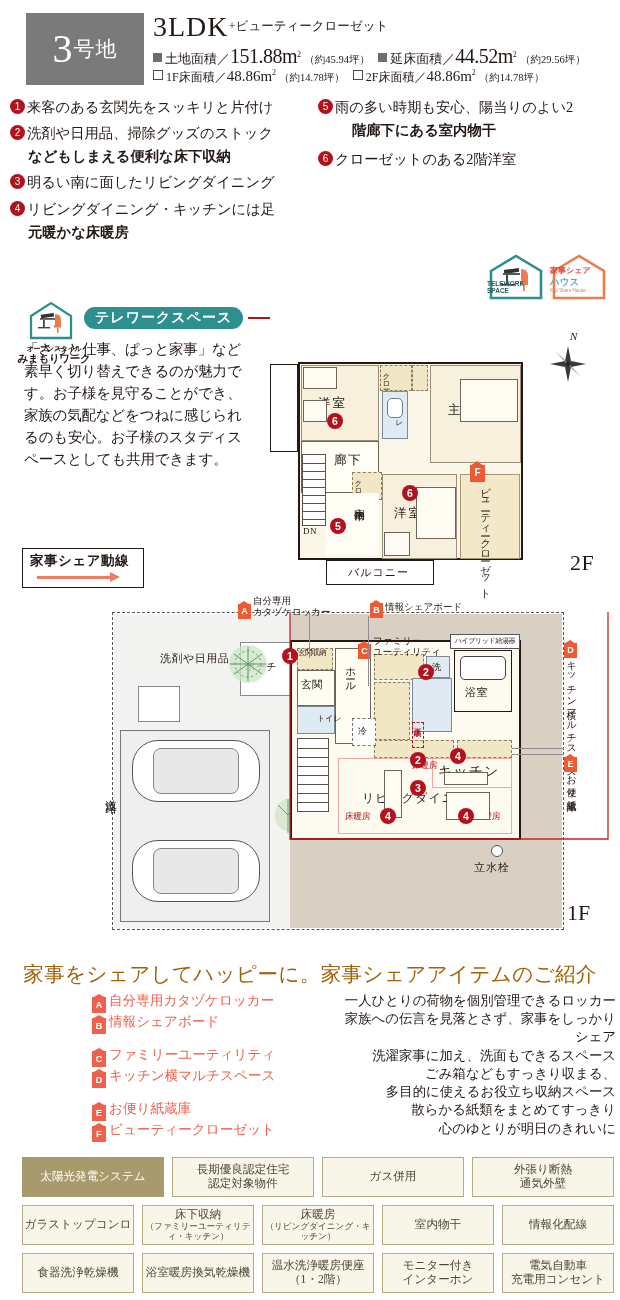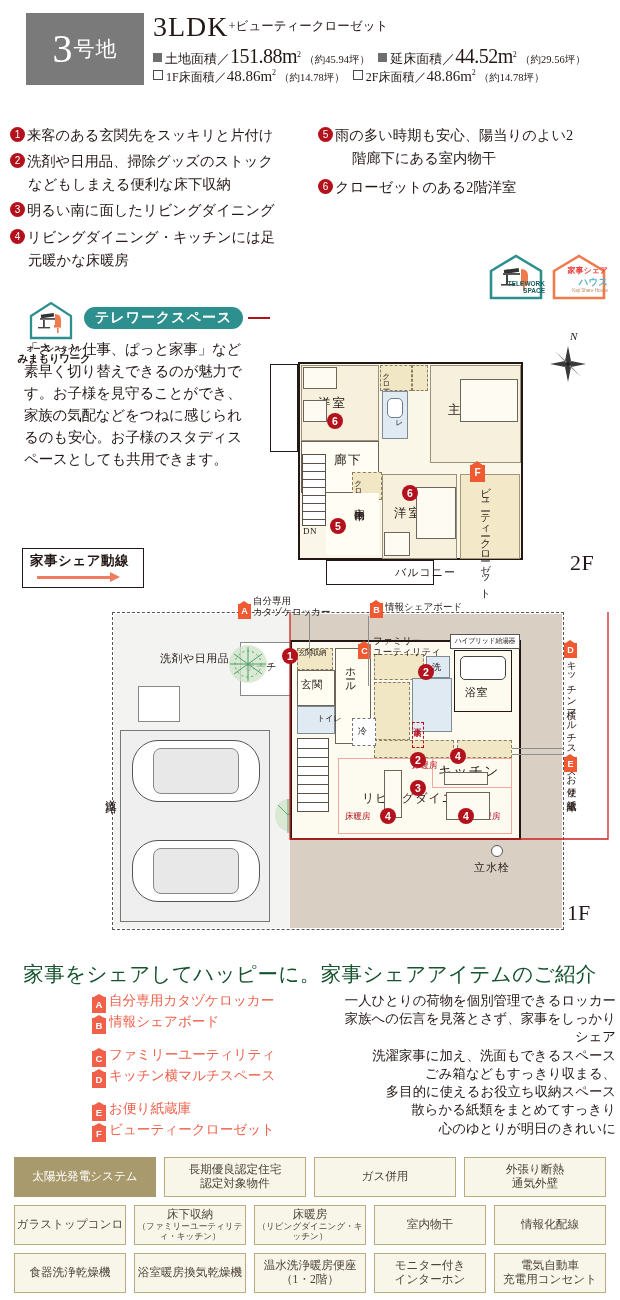--- a/index.html
+++ b/index.html
@@ -25,38 +25,38 @@
   #area-line2{top:68px;font-size:12px;}
   .sq-f{display:inline-block;width:9px;height:9px;background:#6e6e6e;margin-right:3px;vertical-align:1px;}
   .sq-o{display:inline-block;width:8px;height:8px;border:1px solid #4c4c4c;background:#fff;margin-right:3px;vertical-align:1px;}
   .big-num{font-size:20px;letter-spacing:-0.5px;}
   .mid-num{font-size:15px;}
   .paren{font-size:10.5px;margin-top:40px;}
   .sup{font-size:8px;vertical-align:6px;}
 
   
   #features{position:absolute;left:0;top:96px;width:620px;height:180px;font-size:14.3px;}
-  .feat-col{position:absolute;top:0;margin-top:28px;}
+  .feat-col{position:absolute;top:0;}
   #feat-col-left{left:10px;width:310px;}
   #feat-col-right{left:318px;width:300px;}
   .feat{position:relative;margin-bottom:3px;line-height:1.62;}
   .feat .mark{
     display:inline-block;width:15px;height:15px;border-radius:50%;
     background:#b3121d;color:#fff;font-size:10px;line-height:15px;text-align:center;
     font-family:"Liberation Sans",sans-serif;vertical-align:2px;margin-right:2px;
   }
   .feat .txt{display:inline;}
-  .feat .cont{display:block;padding-left:18px;}
+  .feat .cont{display:block;padding-left:18px;font-weight:bold;}
 
   
   #logos{position:absolute;left:487px;top:252px;width:126px;height:52px;}
   .logo-badge{position:absolute;top:0;width:58px;height:50px;}
   #logo-telework{left:0;}
   #logo-kaji{left:63px;}
-  .lg-t1{position:absolute;left:0;width:58px;text-align:right;font-family:"Liberation Sans",sans-serif;font-weight:bold;}
+  .lg-t1{position:absolute;left:0;width:58px;text-align:left;font-family:"Liberation Sans",sans-serif;font-weight:bold;}
   
   #tw-icon{position:absolute;left:28px;top:300px;width:46px;height:42px;}
   #tw-sub1{position:absolute;left:16px;top:344px;width:76px;text-align:center;font-size:7px;font-family:"Liberation Sans",sans-serif;font-weight:bold;letter-spacing:-0.3px;}
   #tw-sub2{position:absolute;left:12px;top:352px;width:84px;text-align:center;font-size:10.5px;font-family:"Liberation Sans",sans-serif;font-weight:bold;letter-spacing:-0.3px;}
   #tw-pill{
     position:absolute;left:84px;top:307px;height:22px;padding:0 11px;
     background:#2e8f8f;color:#fff;border-radius:11px;
     font-family:"Liberation Sans",sans-serif;font-size:14px;font-weight:bold;
     display:flex;align-items:center;letter-spacing:1px;
   }
@@ -115,35 +115,35 @@
   .callout{position:absolute;font-size:9.5px;line-height:1.12;white-space:nowrap;}
   .cmark{
     display:inline-block;width:13px;height:15px;background:#ef5a33;color:#fff;
     font-size:9px;line-height:14px;text-align:center;font-family:"Liberation Sans",sans-serif;font-weight:bold;
     margin-right:2px;vertical-align:-3px;position:relative;
   }
   .cmark:after{content:"";position:absolute;left:0;top:-3px;border-left:6.5px solid transparent;border-right:6.5px solid transparent;border-bottom:4px solid #ef5a33;}
   .lead{position:absolute;background:#8d8d8d;}
 
   
-  #share-title{position:absolute;left:0;top:960px;width:620px;text-align:center;color:#14532d;font-size:20.5px;letter-spacing:0.4px;}
+  #share-title{position:absolute;left:0;top:960px;width:620px;text-align:center;color:#a16207;font-size:20.5px;letter-spacing:0.4px;}
   #share-left{position:absolute;left:92px;top:992px;width:210px;}
   .share-item{color:#f0604a;font-size:13.6px;line-height:1.35;white-space:nowrap;}
   .share-item .sm{
     display:inline-block;width:14px;height:16px;background:#f0604a;color:#fff;
     font-size:9.5px;line-height:15px;text-align:center;font-family:"Liberation Sans",sans-serif;font-weight:bold;
     margin-right:3px;vertical-align:-3px;position:relative;
   }
   .share-item .sm:after{content:"";position:absolute;left:0;top:-3.5px;border-left:7px solid transparent;border-right:7px solid transparent;border-bottom:4px solid #f0604a;}
   .share-gap{height:12px;}
   #share-right{position:absolute;left:306px;top:992px;width:310px;font-size:13.4px;line-height:1.36;}
   #share-right div{white-space:nowrap;text-align:right;}
 
   
-  #spec{position:absolute;left:14px;top:1157px;width:592px;}
+  #spec{position:absolute;left:22px;top:1157px;width:592px;}
   .spec-row{display:flex;gap:8px;margin-bottom:8px;}
   .spec-cell{
     flex:1;height:40px;border:1.2px solid #b9ab7f;background:#f8f5e9;
     display:flex;align-items:center;justify-content:center;text-align:center;
     font-size:11.6px;line-height:1.18;box-sizing:border-box;color:#4c4636;
   }
   .spec-cell.hl{background:#a99a6d;border-color:#a99a6d;color:#fff;}
   .spec-cell .sub{font-size:8.6px;display:block;line-height:1.15;}
 </style>
 </head>
@@ -307,21 +307,21 @@
   <div class="rm-label" style="left:124px;top:183px;font-size:12.5px;letter-spacing:2px;">洋室</div>
   <div class="marker" style="left:132px;top:163px;">6</div>
   <div class="furn" style="left:146px;top:165px;width:40px;height:52px;"></div>
   <div class="furn" style="left:114px;top:210px;width:26px;height:24px;"></div>
 
   <div class="dotpat" style="left:190px;top:152px;width:60px;height:85px;"></div>
   <div class="rm-label v" style="left:208px;top:158px;font-size:10.5px;letter-spacing:0.5px;">ビューティークローゼット</div>
   <div class="marker-sq" style="left:200px;top:143px;">F</div>
 
   <div class="balcony" style="left:56px;top:238px;width:108px;height:25px;"></div>
-  <div class="rm-label" style="left:78px;top:243px;font-size:11px;letter-spacing:1px;margin-left:47px;">バルコニー</div>
+  <div class="rm-label" style="left:78px;top:243px;font-size:11px;letter-spacing:1px;">バルコニー</div>
 
   <div id="floor2-tag">2F</div>
 </div>
 
 <div id="fp1">
   <div id="site-outline"></div>
   <div id="garden"></div>
   <div id="grnd"></div>
   <div id="road-lbl">道路</div>
 

